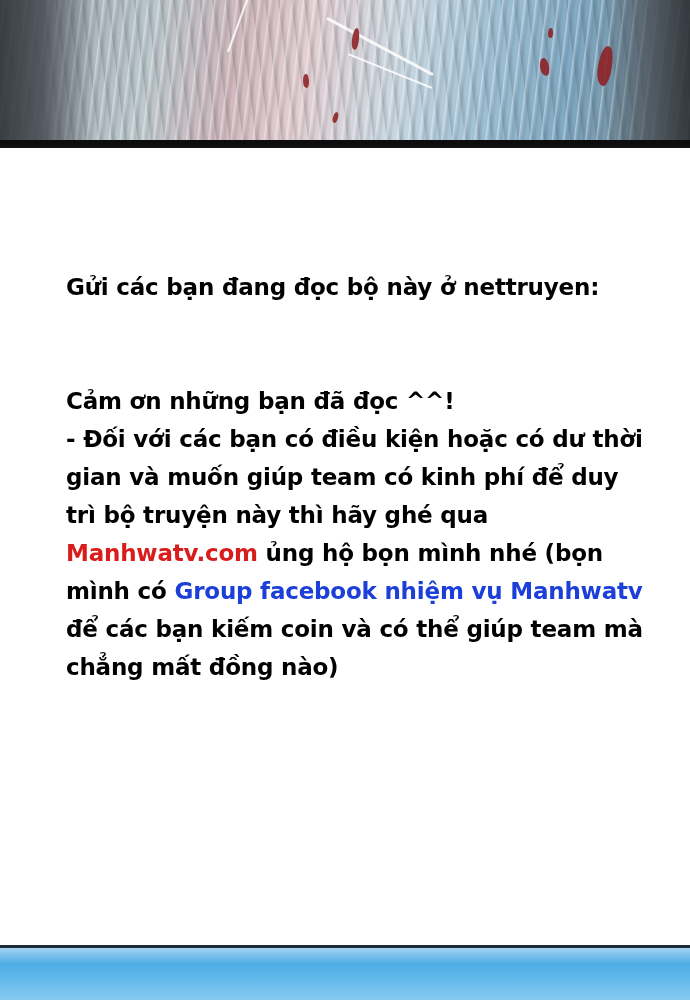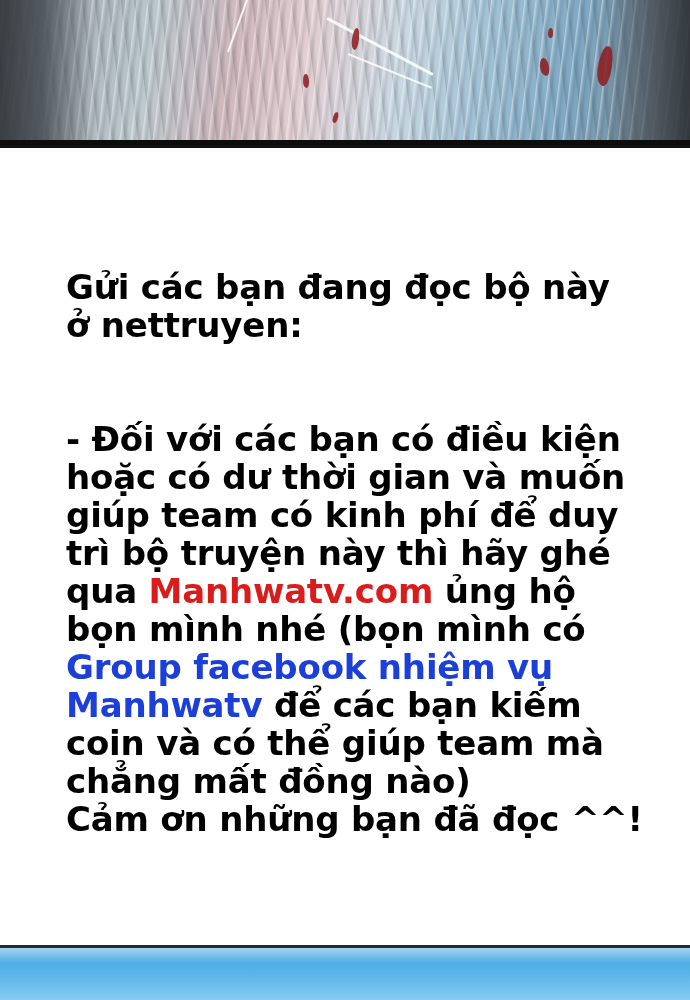--- a/index.html
+++ b/index.html
@@ -116,21 +116,21 @@
     left: 0; top: 148px;
     width: 690px;
     height: 797px;
     background: #ffffff;
     box-sizing: border-box;
     padding: 120px 46px 0 66px;
   }
   .note p {
     margin: 0;
     font-family: "DejaVu Sans", sans-serif;
-    font-size: 34px;
+    font-size: 23px;
     line-height: 38px;
     color: #000000;
     font-weight: 700;
     letter-spacing: -0.2px;
   }
   .note .spacer {
     height: 38px;
   }
   .note .heading {
     margin-bottom: 0;
@@ -179,22 +179,22 @@
     <div class="art-blood b6"></div>
     <div class="art-bottom-edge"></div>
   </div>
 
   <div class="rule-top"></div>
 
   <div class="note">
     <p class="heading">Gửi các bạn đang đọc bộ này ở nettruyen:</p>
     <div class="spacer"></div>
     <div class="spacer"></div>
+    <p>Cảm ơn những bạn đã đọc ^^!</p>
     <p><span>- Đối với các bạn có điều kiện hoặc có dư thời gian và muốn giúp team có kinh phí để duy trì bộ truyện này thì hãy ghé qua </span><span class="link-red">Manhwatv.com</span><span> ủng hộ bọn mình nhé (bọn mình có </span><span class="link-blue">Group facebook nhiệm vụ Manhwatv</span><span> để các bạn kiếm coin và có thể giúp team mà chẳng mất đồng nào)</span></p>
-    <p>Cảm ơn những bạn đã đọc ^^!</p>
   </div>
 
   <div class="rule-bottom"></div>
 
   <div class="bottom-panel">
     <div class="glow"></div>
   </div>
 
 </div>
 

